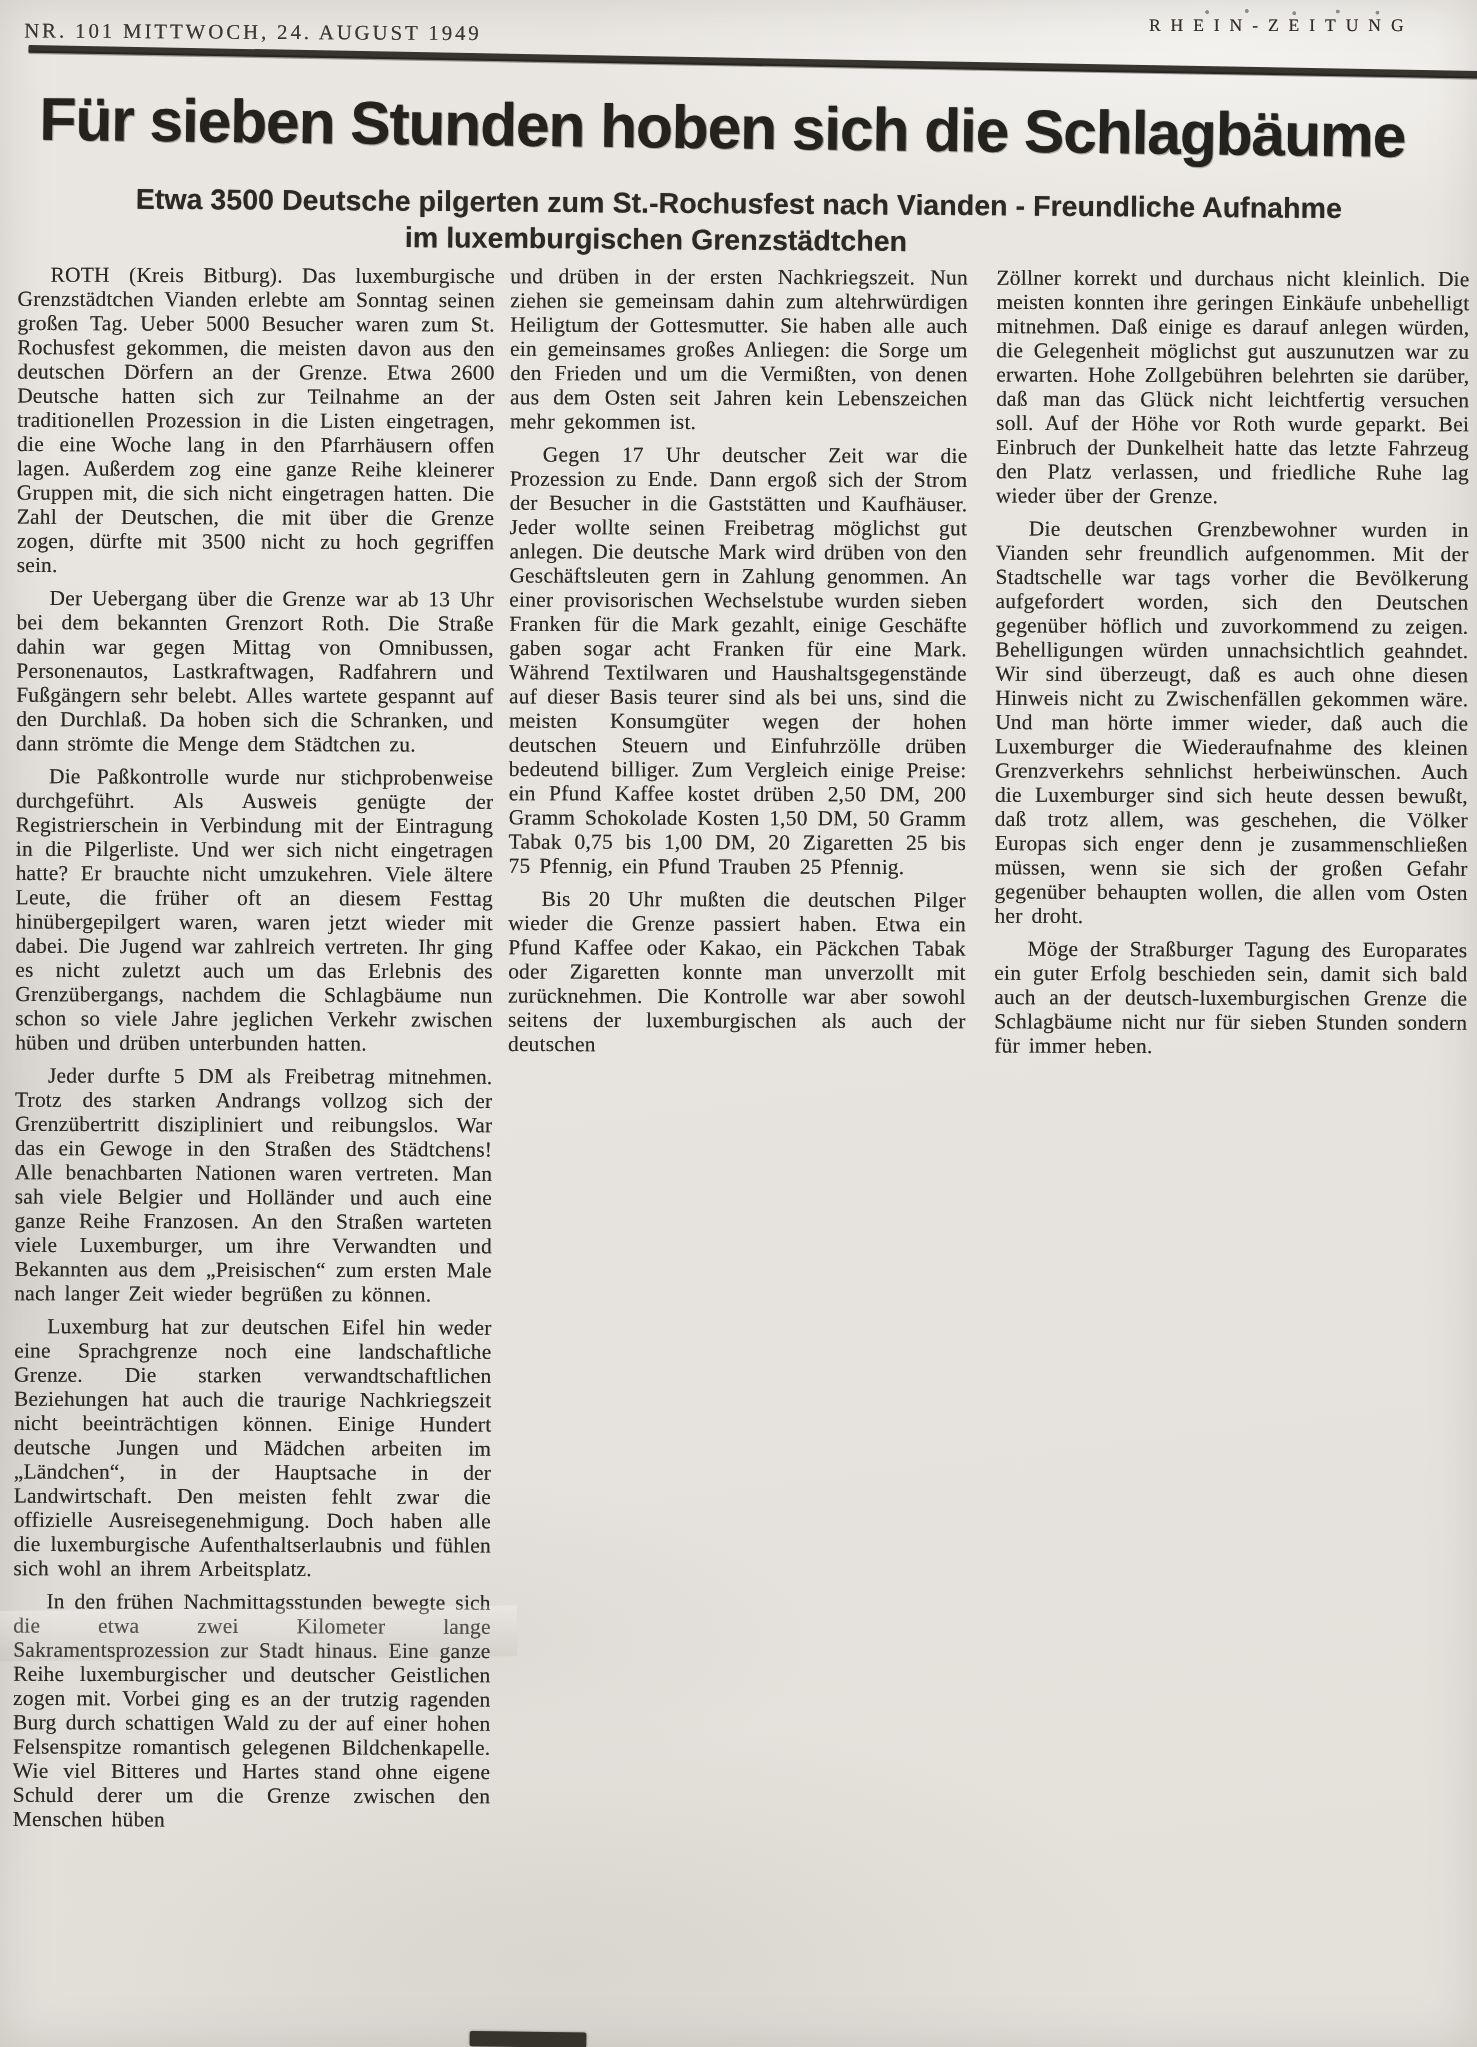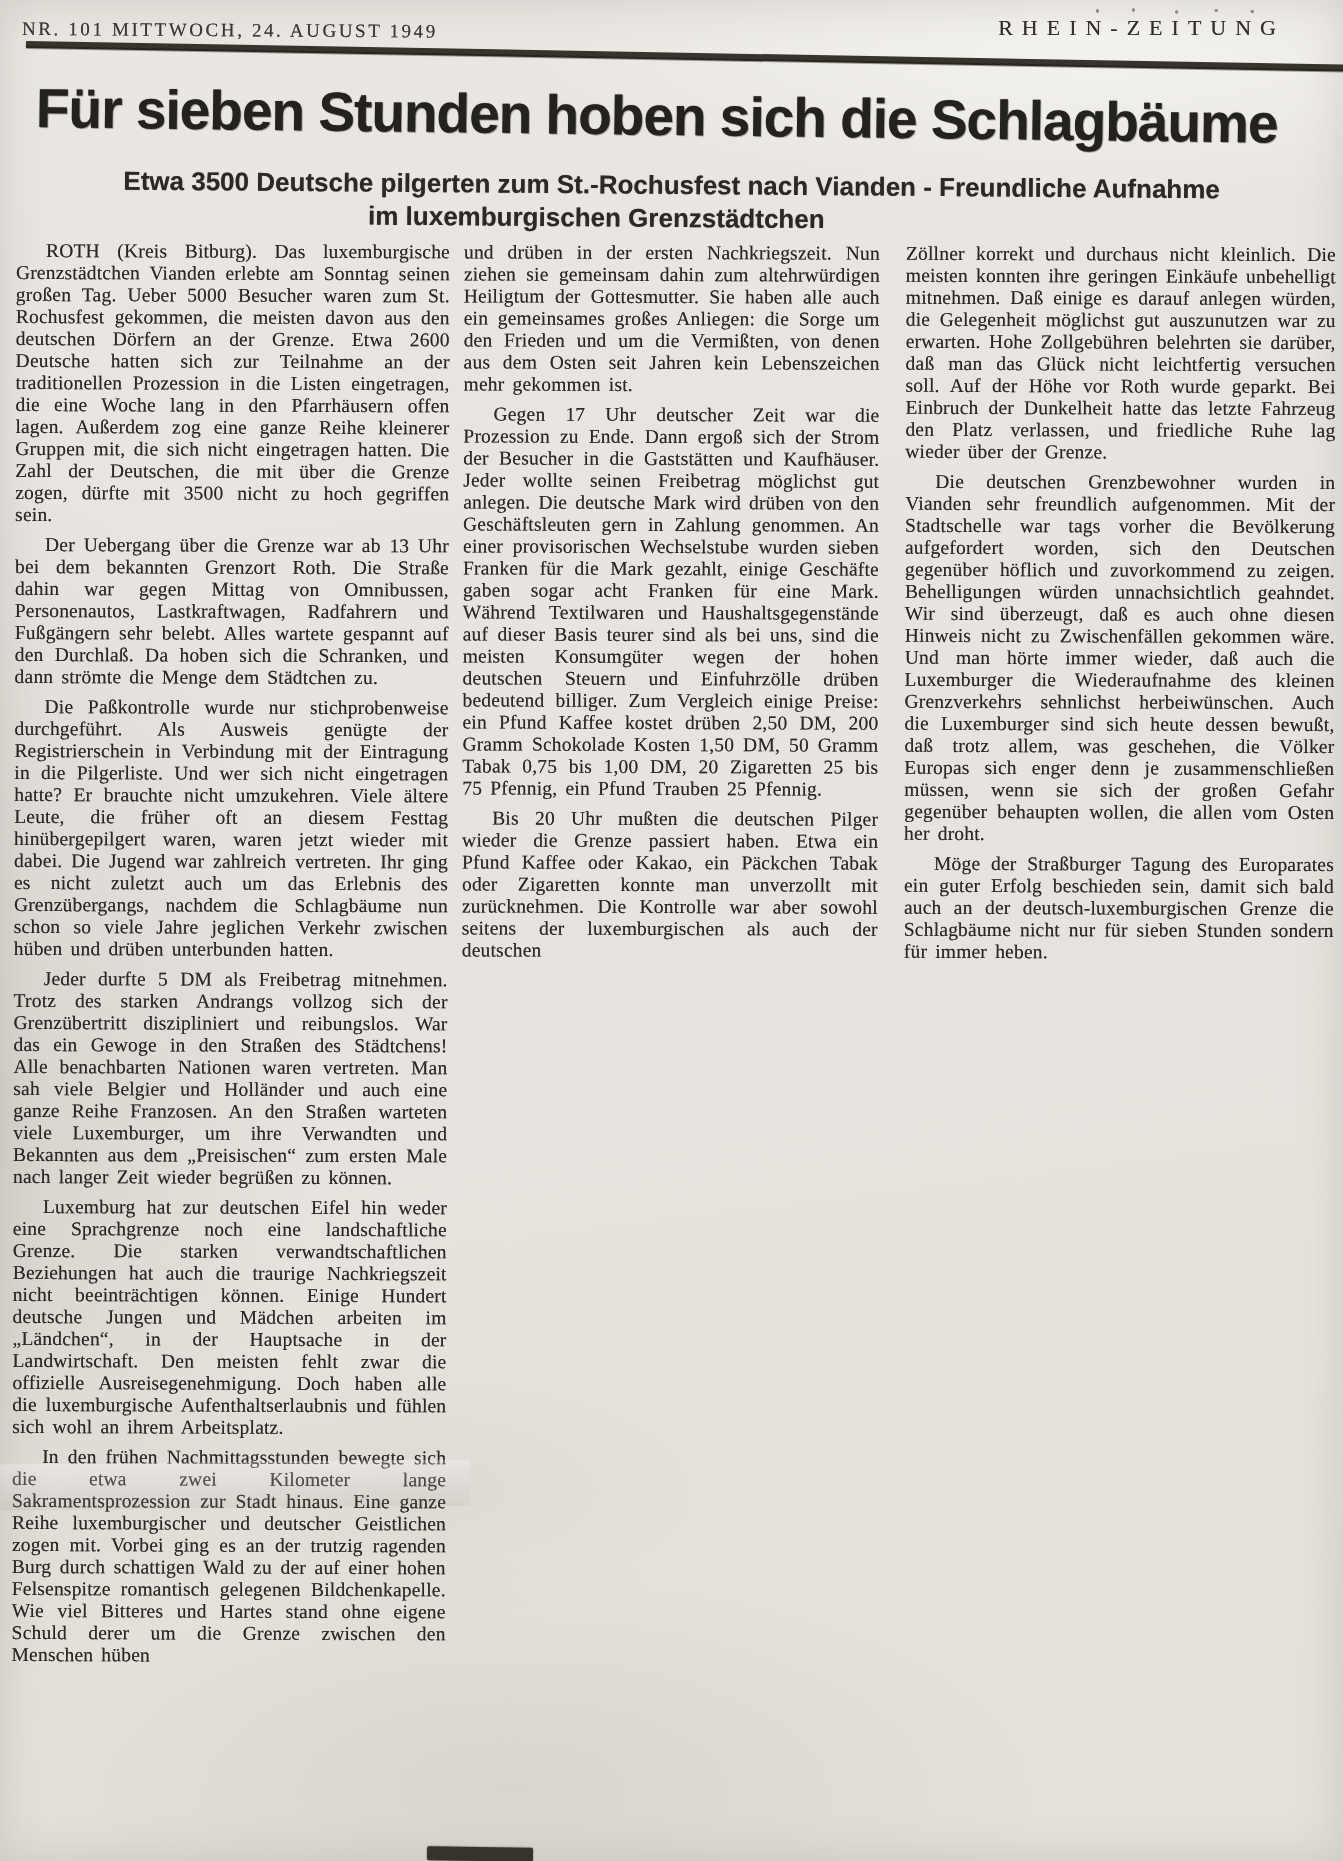--- a/index.html
+++ b/index.html
@@ -21,21 +21,21 @@
   .masthead{position:absolute;top:0;left:0;width:100%;height:60px;}
   .dateline{
     position:absolute;top:18px;left:22px;
     font-size:19px;letter-spacing:2.6px;color:#3a3631;
     transform:rotate(.35deg);transform-origin:left center;
     white-space:nowrap;
     text-shadow:0 0 .6px rgba(58,54,49,.65);
   }
   .paper-name{
     position:absolute;top:15px;right:58px;
-    font-size:22px;letter-spacing:9px;color:#332f2a;
+    font-size:16px;letter-spacing:9px;color:#332f2a;
     white-space:nowrap;
     text-shadow:0 0 .6px rgba(51,47,42,.6);
   }
   .header-rule{
     position:absolute;top:41px;left:26px;
     width:1380px;height:7px;background:#37332d;
     transform:rotate(1.02deg);transform-origin:left top;
     box-shadow:0 1px 0 rgba(55,51,45,.45), inset 0 -2px 0 rgba(0,0,0,.25);
     border-radius:1px;
   }

